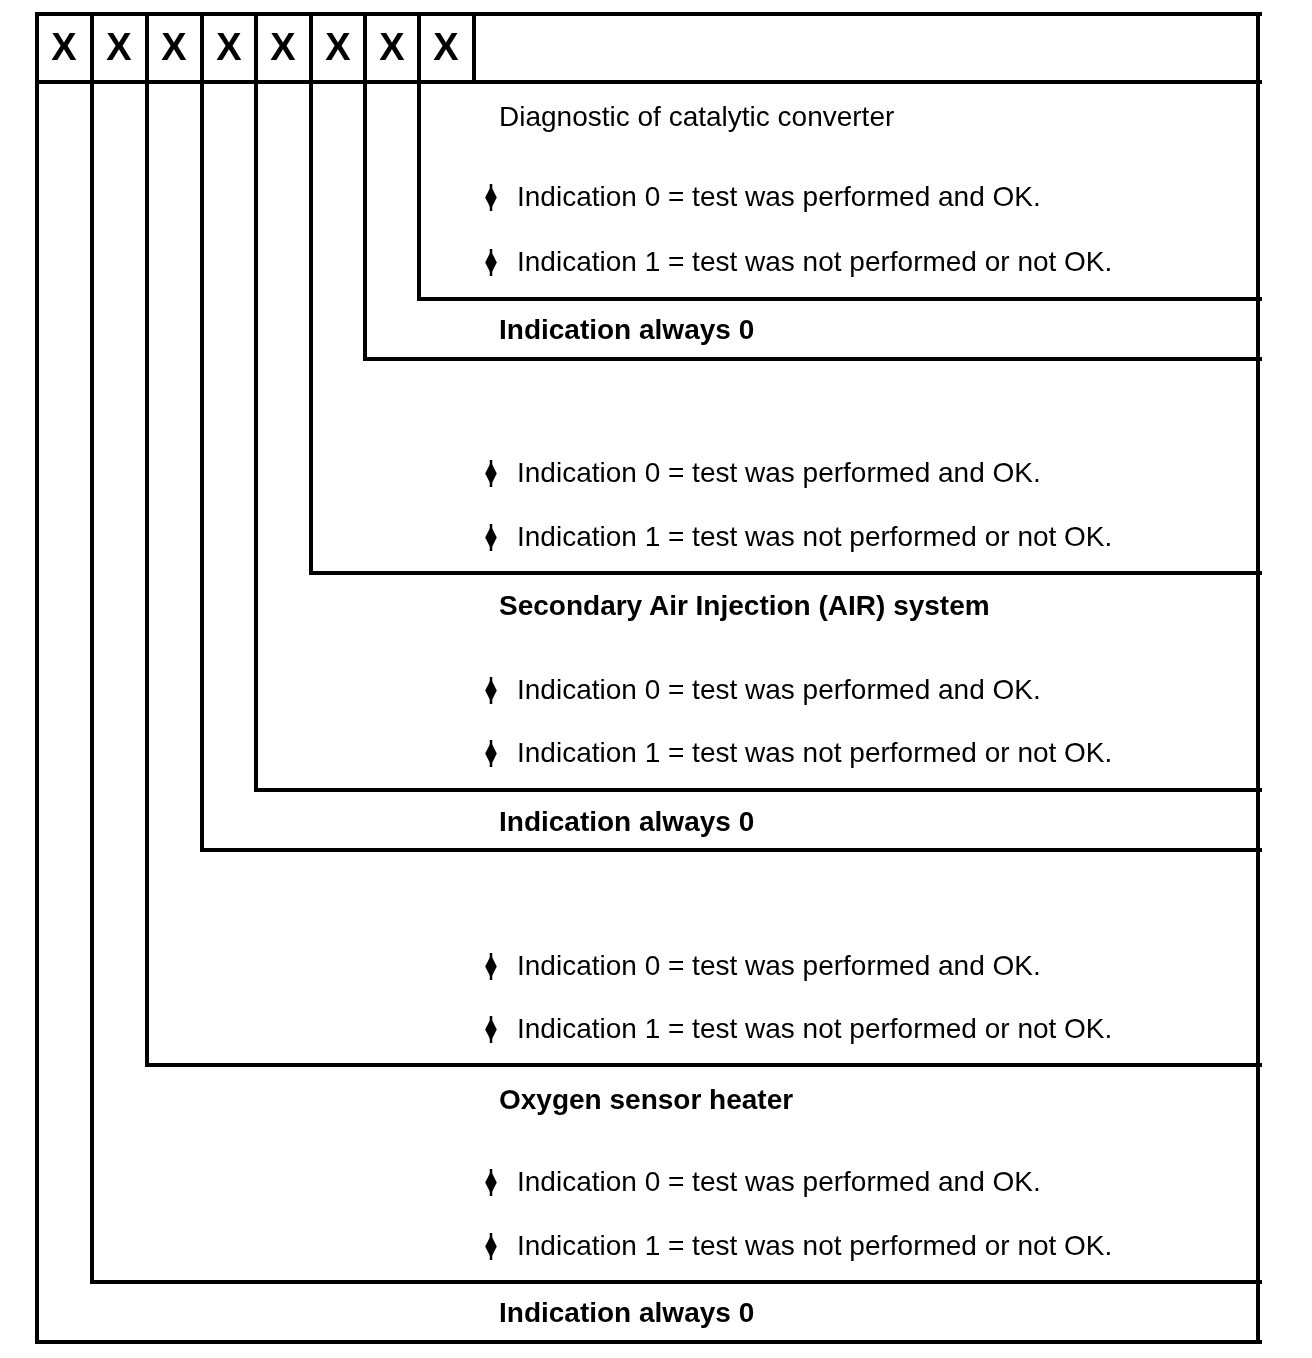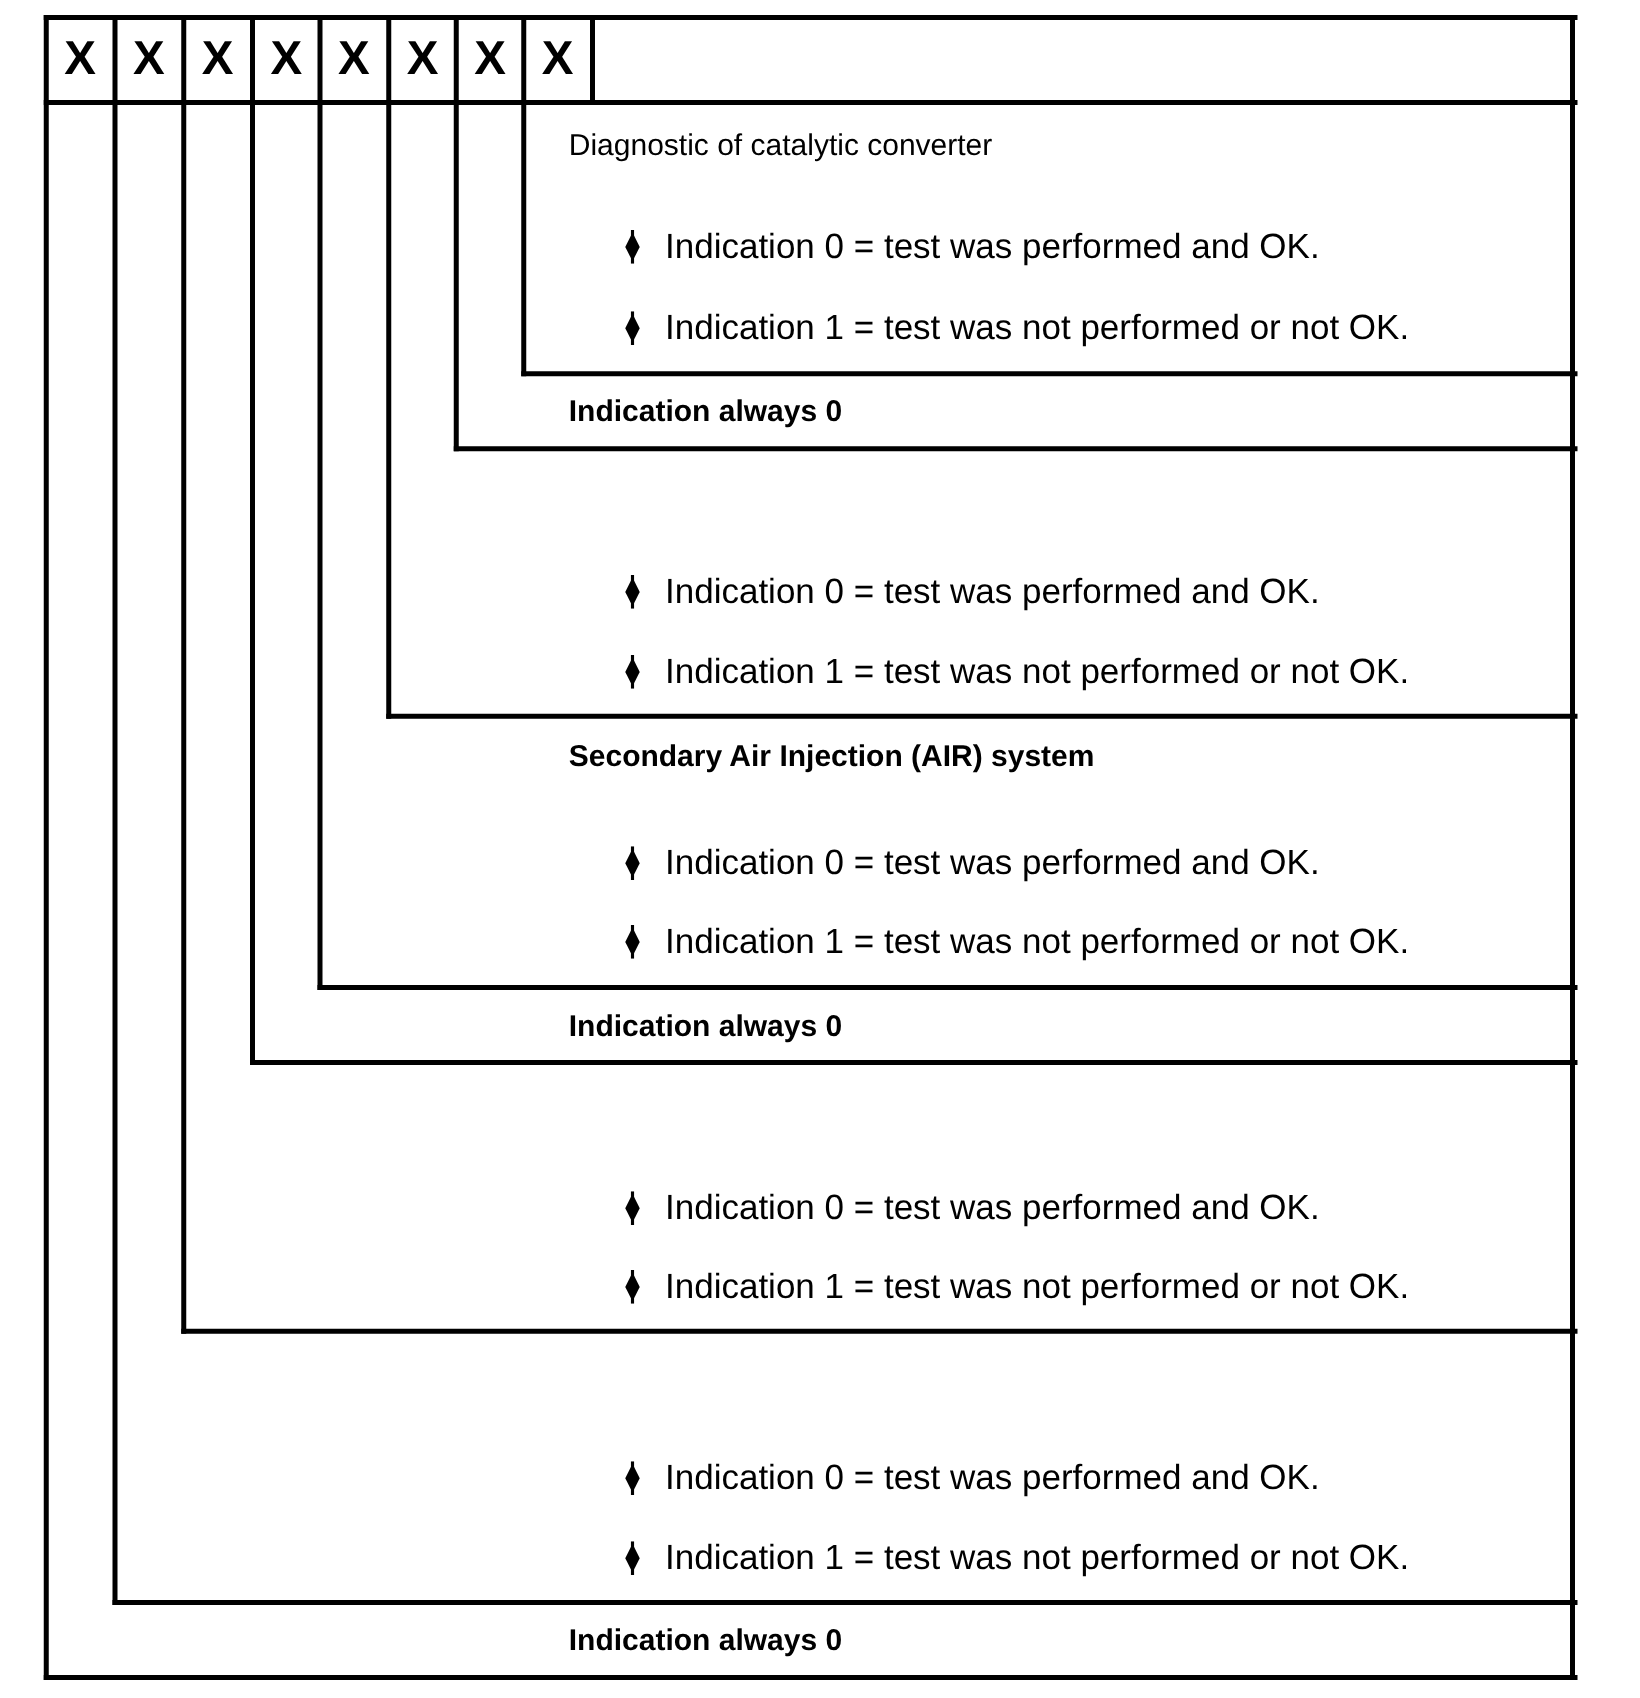--- a/index.html
+++ b/index.html
@@ -15,26 +15,26 @@
   .xcell{
     position:absolute;top:26px;width:54px;
     text-align:center;
     font-size:38px;font-weight:bold;line-height:42px;
   }
   .notes{
     position:absolute;left:483px;top:31px;
     font-size:28px;line-height:34px;white-space:nowrap;
   }
   .title{
-    position:absolute;left:455px;
-    font-size:24px;line-height:34px;white-space:nowrap;
+    position:absolute;left:499px;
+    font-size:28px;line-height:34px;white-space:nowrap;
   }
   .title.bold{font-weight:bold;}
   .bullet-row{
-    position:absolute;left:498px;height:34px;
+    position:absolute;left:483px;height:34px;
     display:flex;align-items:center;white-space:nowrap;
   }
   .bullet-icon{width:16px;height:27px;flex:0 0 16px;}
   .bullet-text{margin-left:18px;font-size:28px;line-height:34px;}
 </style>
 </head>
 <body>
 
 <div class="canvas">
 
@@ -131,20 +131,21 @@
     <span class="bullet-text">Indication 0 = test was performed and OK.</span>
   </div>
   <div class="bullet-row" style="top:1012px;">
     <svg class="bullet-icon" viewBox="0 0 16 28">
         <rect x="6.7" y="0" width="2.6" height="28" fill="#000"></rect>
         <polygon points="8,2 14,14 8,26 2,14" fill="#000"></polygon>
       </svg>
     <span class="bullet-text">Indication 1 = test was not performed or not OK.</span>
   </div>
 
+  <span class="title bold" style="top:1083px;">Oxygen sensor heater</span>
   <div class="bullet-row" style="top:1165px;">
     <svg class="bullet-icon" viewBox="0 0 16 28">
         <rect x="6.7" y="0" width="2.6" height="28" fill="#000"></rect>
         <polygon points="8,2 14,14 8,26 2,14" fill="#000"></polygon>
       </svg>
     <span class="bullet-text">Indication 0 = test was performed and OK.</span>
   </div>
   <div class="bullet-row" style="top:1229px;">
     <svg class="bullet-icon" viewBox="0 0 16 28">
         <rect x="6.7" y="0" width="2.6" height="28" fill="#000"></rect>

